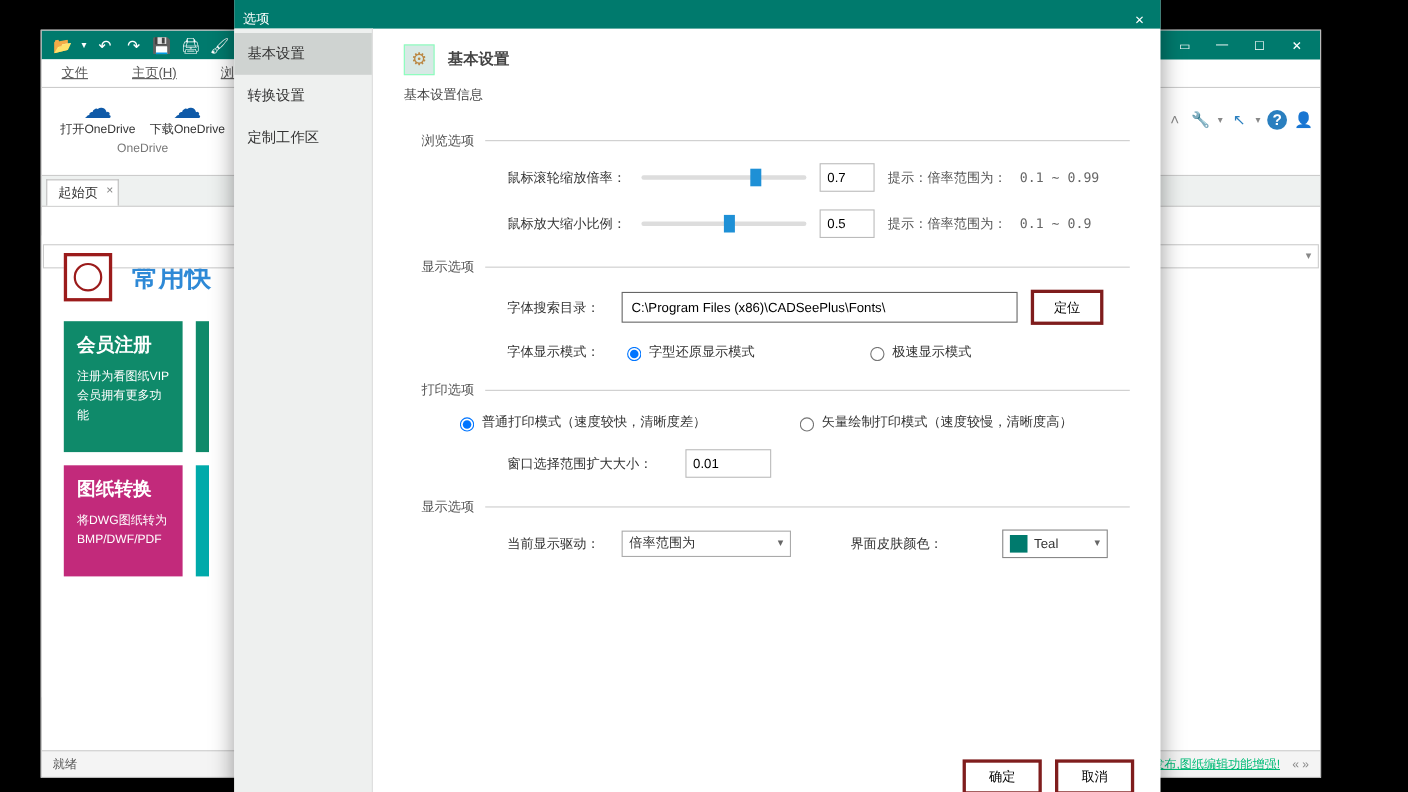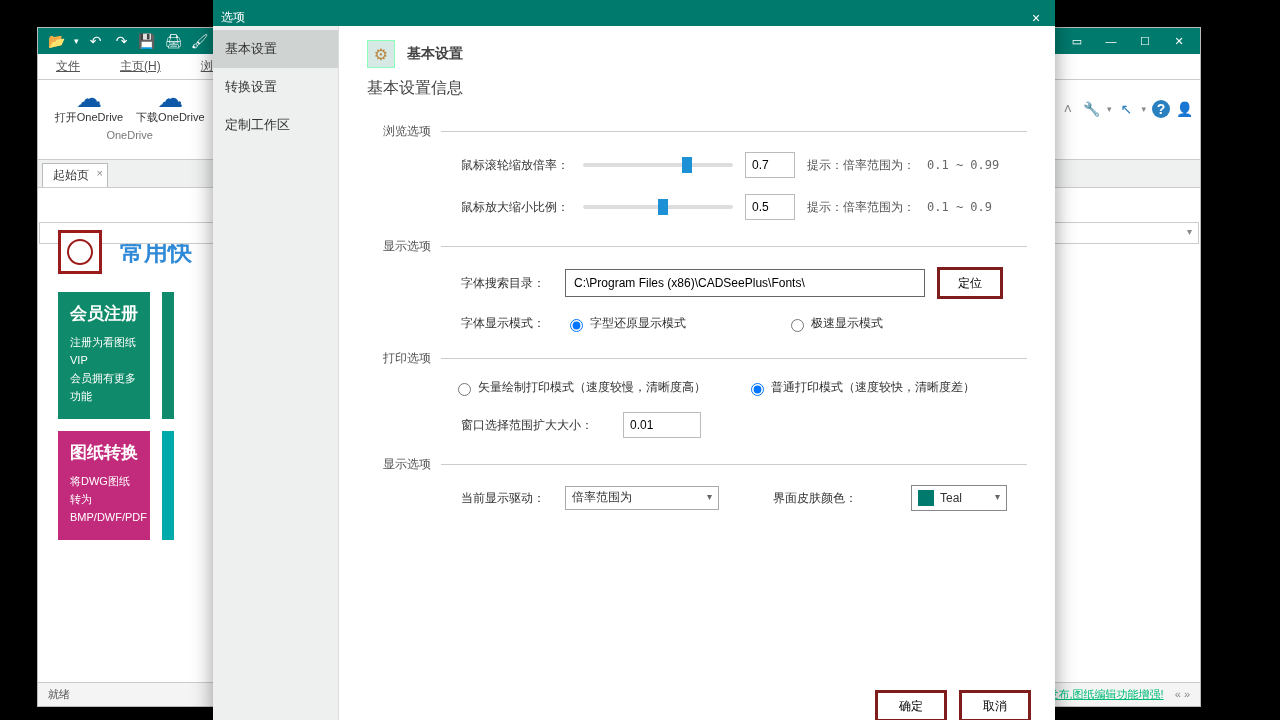--- a/index.html
+++ b/index.html
@@ -21,21 +21,21 @@
   .rib-group-title{ font-size:11px; color:#777; margin-top:4px;}
   .doc-tabs{ height:28px; background:#eef1f0; border-bottom:1px solid #ccc; display:flex; align-items:flex-end; padding-left:4px;}
   .doc-tab{ background:#fff; border:1px solid #bbb; border-bottom:none; padding:3px 18px 3px 10px; position:relative; font-size:12px;}
   .doc-tab .x{ position:absolute; right:4px; top:3px; color:#888; font-size:11px;}
   .doc-body{ padding:16px 20px; background:#fff; height:420px;}
   .logo-block{ display:flex; align-items:center; gap:18px; margin-bottom:18px;}
   .logo-sq{ width:44px;height:44px; background:#fff; border:3px solid #9b1b1b; position:relative;}
   .logo-sq::before{ content:""; position:absolute; inset:6px; border:2px solid #9b1b1b; border-radius:50%;}
   .big-link{ font-size:24px; font-weight:700; color:#2e89d6;}
   .cards{ display:flex; gap:12px;}
-  .card{ width:92px; padding:10px 12px 14px; color:#fff;}
+  .card{ width:108px; padding:10px 12px 24px; color:#fff;}
   .card.green{ background:#0f8a6a;}
   .card.pink{ background:#c22a7b;}
   .card h3{ margin:0 0 8px 0; font-size:17px; font-weight:700;}
   .card p{ margin:0; font-size:11px; line-height:18px;}
   .card.stub{ width:12px; padding:0;}
   .statusbar{ position:absolute; left:0; right:0; bottom:0; height:24px; background:#f4f4f4; border-top:1px solid #ccc; display:flex; align-items:center; padding:0 10px; font-size:11px; color:#555; justify-content:space-between;}
   .statusbar a{ color:#0b7; text-decoration:underline;}
 
   
   .right-tools{ position:absolute; right:2px; top:70px; display:flex; align-items:center; gap:6px; background:#fff; padding:2px 4px;}
@@ -49,21 +49,21 @@
   .dlg-title{ height:26px; background:#007a6d; color:#fff; display:flex; align-items:flex-end; justify-content:space-between; padding:0 8px; font-size:12px;}
   .dlg-close{ width:22px; text-align:center; font-size:14px; cursor:pointer;}
   .dlg-body{ display:flex; height:calc(100% - 26px);}
   .dlg-nav{ width:126px; background:#eef0ef; border-right:1px solid #ddd; padding-top:4px;}
   .nav-item{ padding:10px 12px; font-size:13px; color:#333; cursor:pointer;}
   .nav-item.active{ background:#cfd3d1;}
   .dlg-main{ flex:1; padding:14px 28px 10px 28px; overflow:auto; position:relative;}
   .hdr{ display:flex; align-items:center; gap:12px; margin-bottom:10px;}
   .hdr .hicon{ width:28px;height:28px; background:#d7e9e5; border:1px solid #8fb; display:flex;align-items:center;justify-content:center; color:#b84; font-size:16px;}
   .hdr .ht{ font-size:14px; font-weight:600; color:#444;}
-  .desc{ font-size:16px; color:#444; margin-bottom:24px;}
+  .desc{ font-size:12px; color:#444; margin-bottom:24px;}
 
   .sect{ margin:18px 0 10px 16px;}
   .sect-title{ display:flex; align-items:center; gap:10px; color:#555; font-size:12px; margin-bottom:12px;}
   .sect-title .line{ flex:1; height:1px; background:#ccc;}
   .row{ display:flex; align-items:center; gap:12px; margin:8px 0 16px 30px; font-size:12px; color:#333;}
   .row .lbl{ width:110px; text-align:left;margin-left:48px;}
   .slider{ width:150px; height:4px; background:#ddd; position:relative; border-radius:2px;}
   .slider .thumb{ position:absolute; top:-6px; width:10px; height:16px; background:#1e90d6; }
   .txt{ width:50px; height:26px; border:1px solid #bbb; padding:2px 6px; font-size:12px; background:#fff;}
   .hint{ color:#555;}
@@ -238,27 +238,27 @@
             </label>
         </div>
       </div>
 
       <div class="sect">
         <div class="sect-title">
             <span>打印选项</span>
             <span class="line"></span>
           </div>
         <div class="row radio-row" style="margin-left:30px">
+          <label>
+              <input type="radio" checked="" style=""> 
+              <span>普通打印模式（速度较快，清晰度差）</span>
+            </label>
           <label style="margin-left:40px">
               <input type="radio" style=""> 
               <span>矢量绘制打印模式（速度较慢，清晰度高）</span>
-            </label>
-          <label>
-              <input type="radio" checked="" style=""> 
-              <span>普通打印模式（速度较快，清晰度差）</span>
             </label>
         </div>
         <div class="row">
           <span class="lbl" style="width:150px">窗口选择范围扩大大小：</span>
           <input class="txt" style="width: 78px;" value="0.01">
         </div>
       </div>
 
       <div class="sect">
         <div class="sect-title">

